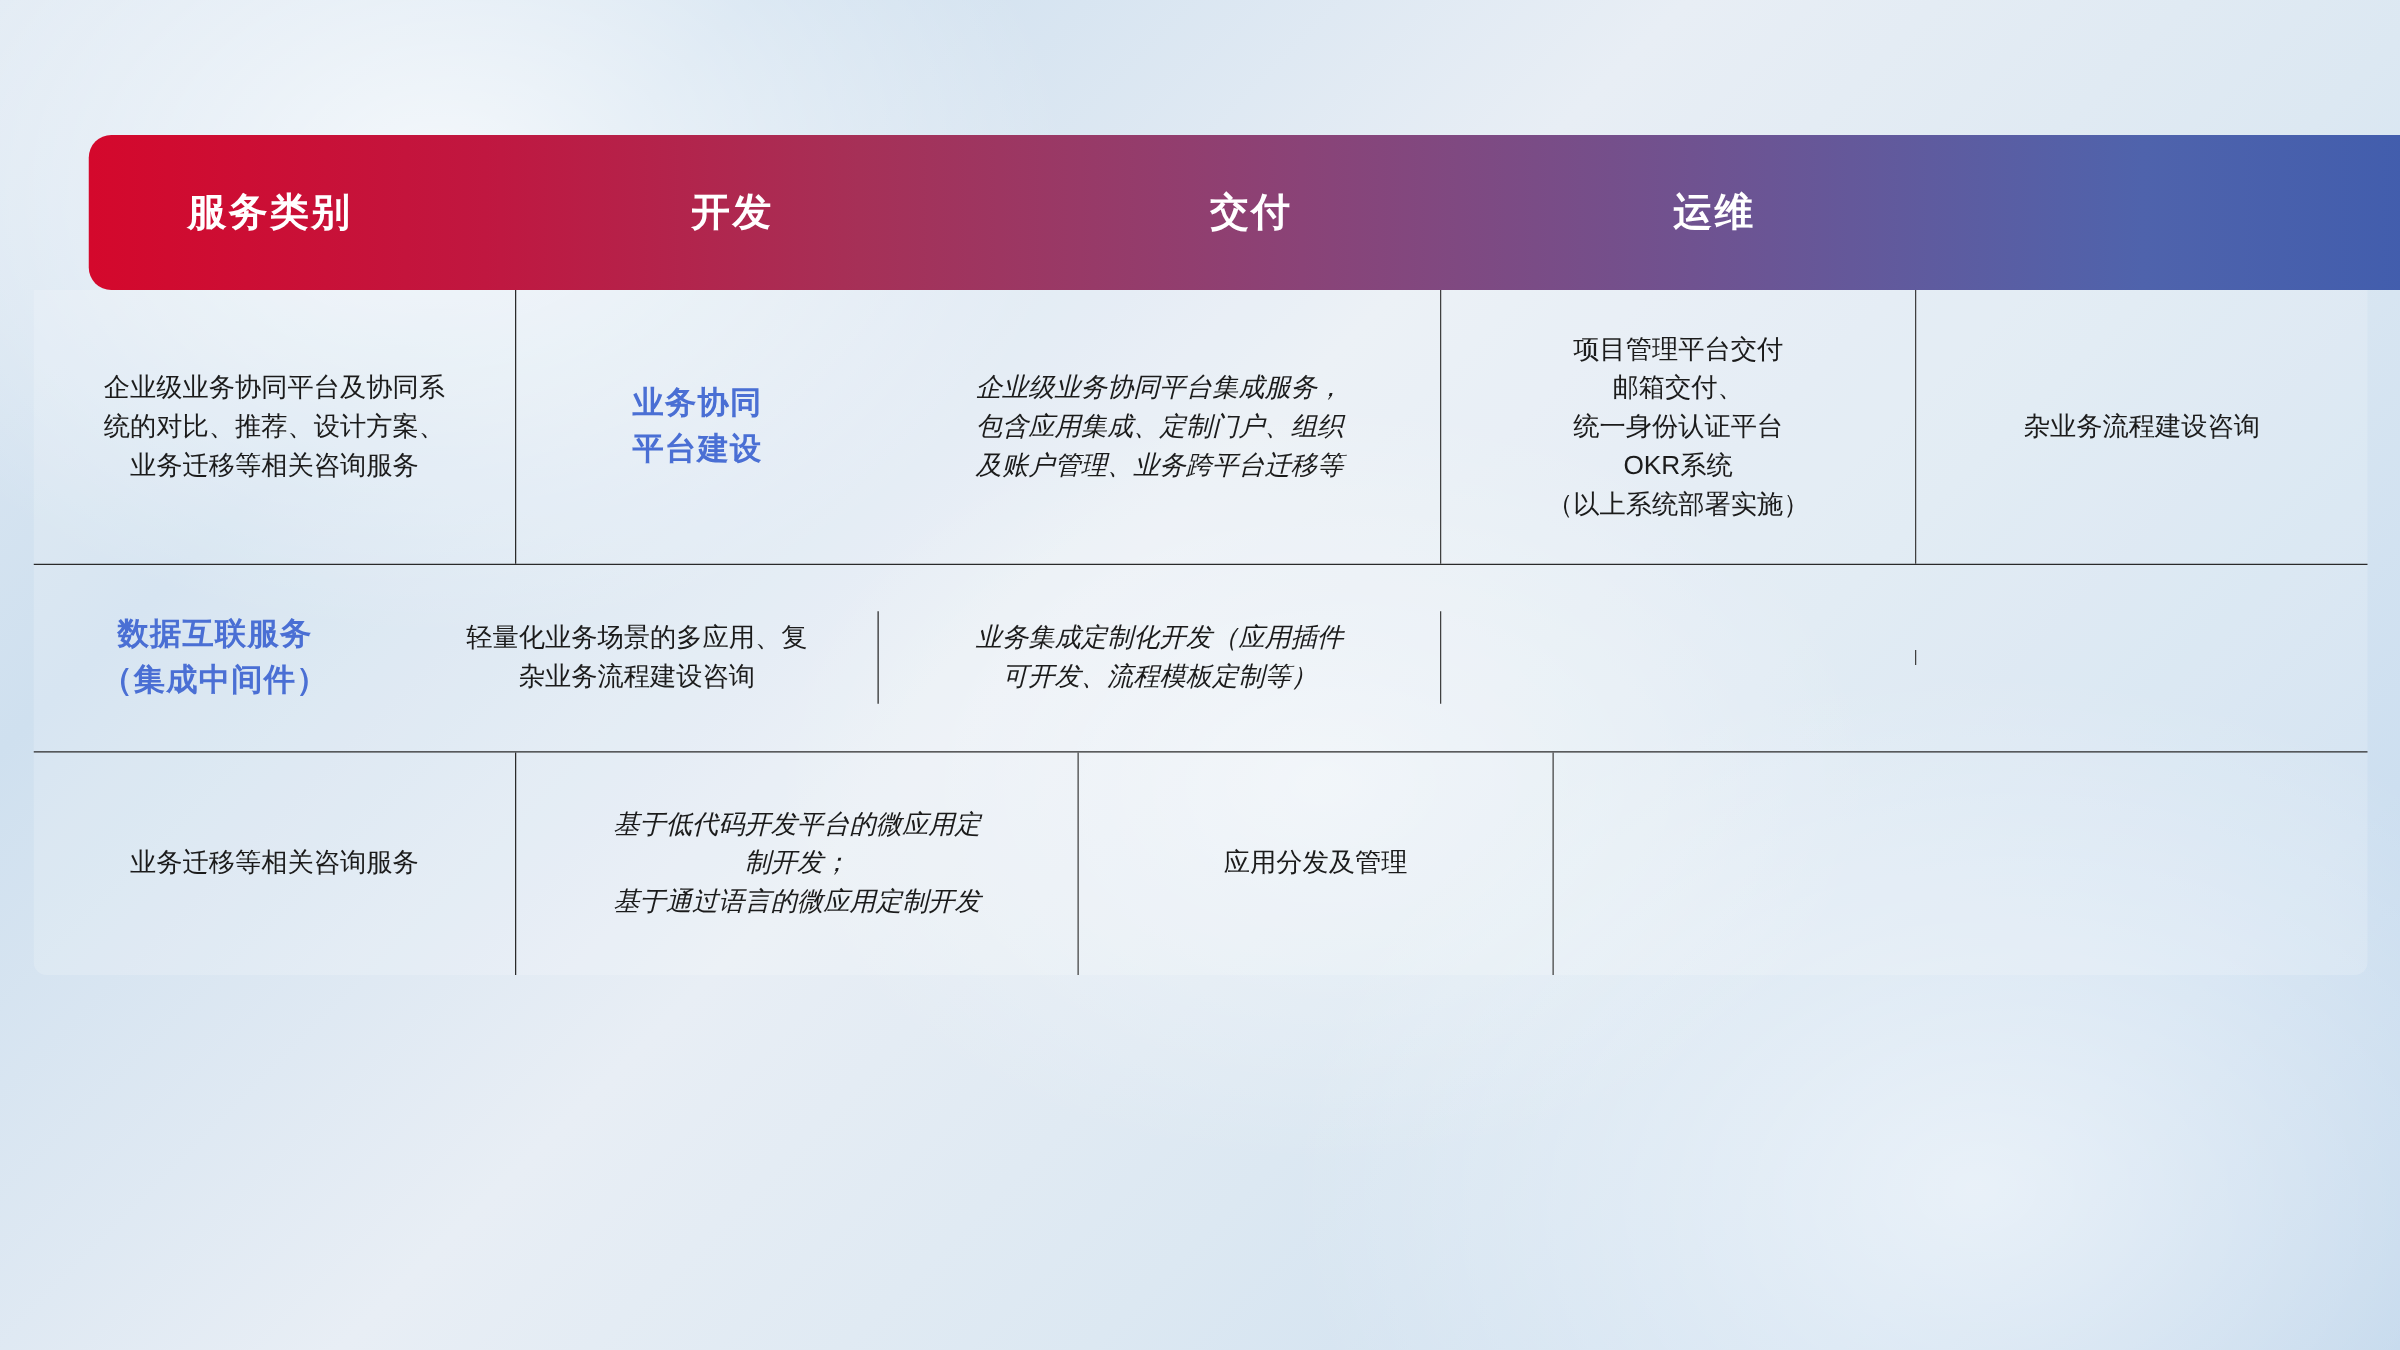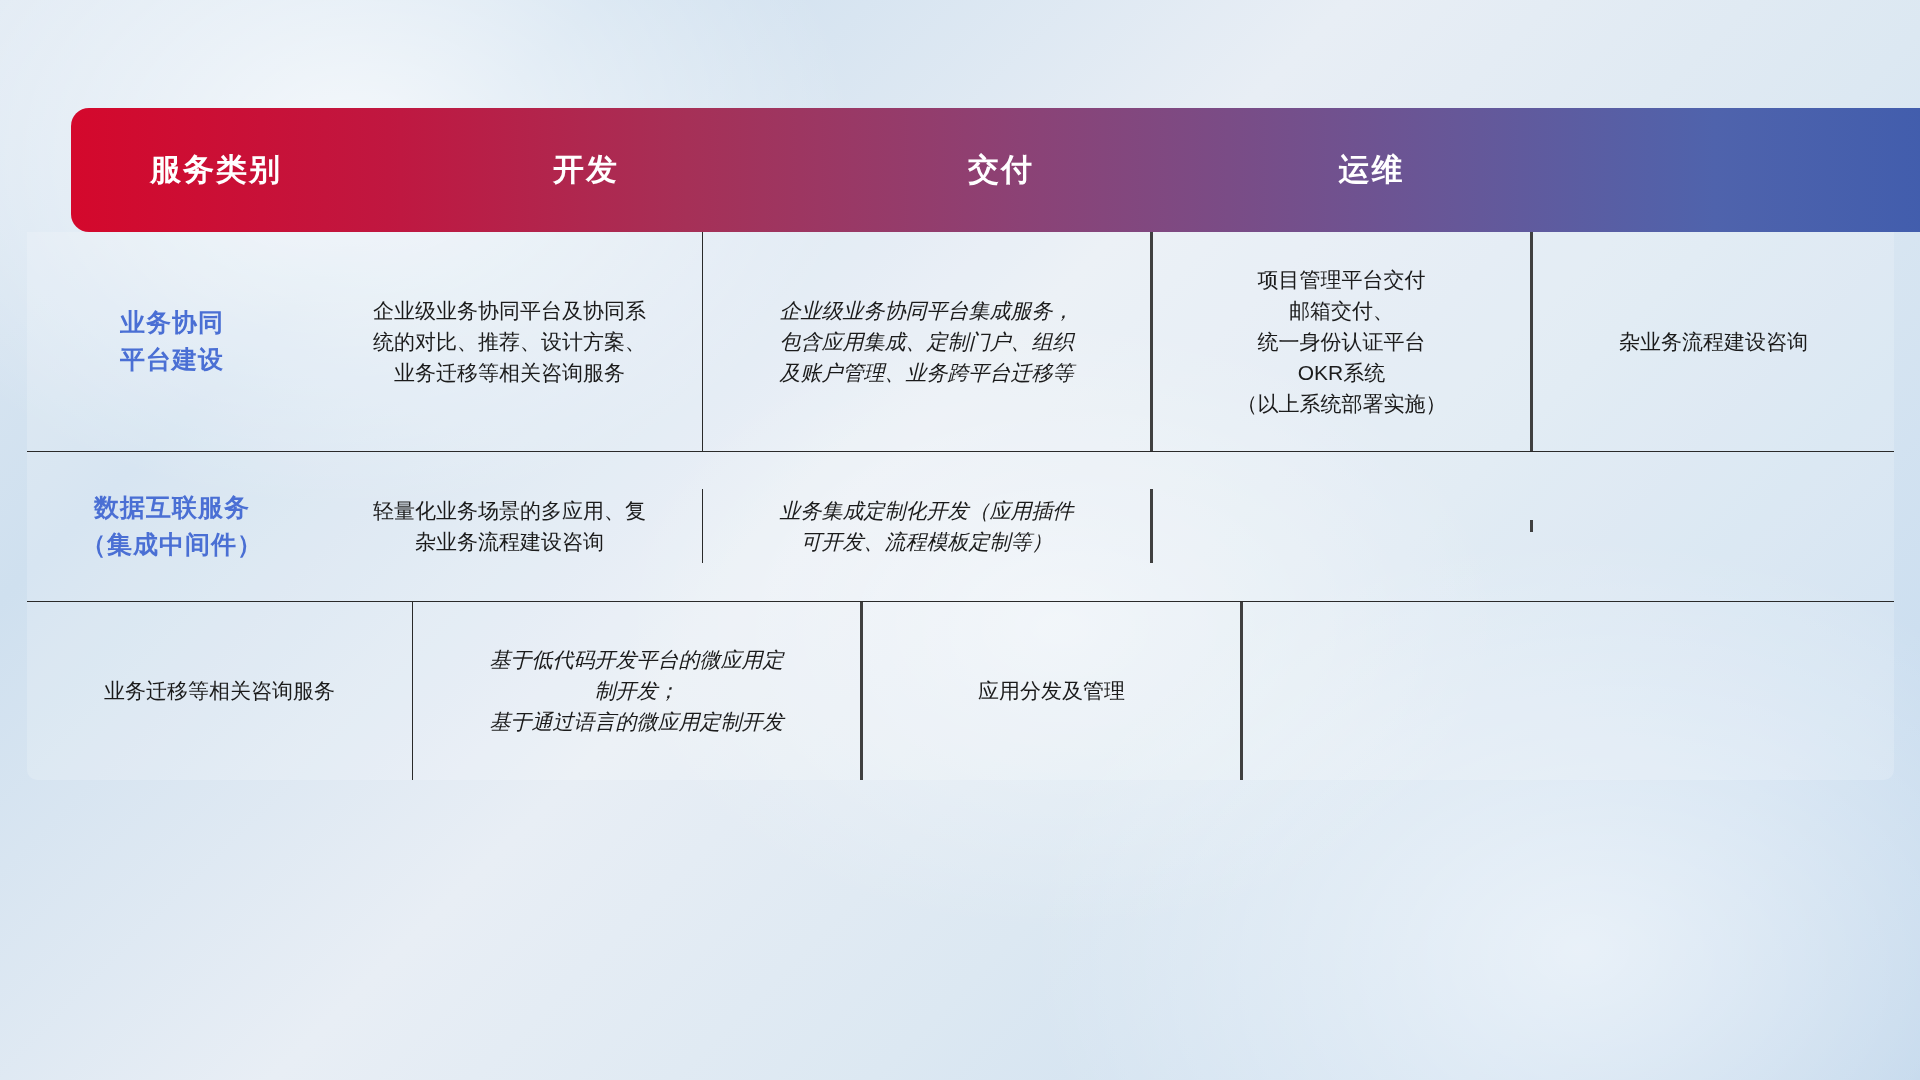--- a/index.html
+++ b/index.html
@@ -95,21 +95,21 @@
     border-bottom: 1px solid #2a2a2a;
     box-sizing: border-box;
   }
   .row:last-child { border-bottom: none; }
   .r0 { height: 228px; }
   .r1 { height: 155px; align-items: center; }
   .r2 { height: 185px; }
 
   .cell {
     box-sizing: border-box;
-    border-right: 3px solid #404040;
+    border-right: 1px solid #404040;
     display: flex;
     align-items: center;
     justify-content: center;
     text-align: center;
     padding: 6px 14px;
     font-size: 21px;
     line-height: 1.48;
     color: #1b1b1b;
     white-space: pre-line;
   }
@@ -139,25 +139,25 @@
   <div class="header-band">
     <div class="header-cell hc0">服务类别</div>
     <div class="header-cell hc2">开发</div>
     <div class="header-cell hc3">交付</div>
     <div class="header-cell hc4">运维</div>
   </div>
 
   <div class="body-grid">
 
     <div class="row r0">
-      <div class="cell c0">业务协同
-平台建设</div>
       <div class="cell c1">企业级业务协同平台及协同系
 统的对比、推荐、设计方案、
 业务迁移等相关咨询服务</div>
+      <div class="cell c0">业务协同
+平台建设</div>
       <div class="cell c2">企业级业务协同平台集成服务，
 包含应用集成、定制门户、组织
 及账户管理、业务跨平台迁移等</div>
       <div class="cell c3">项目管理平台交付
 邮箱交付、
 统一身份认证平台
 OKR系统
 （以上系统部署实施）</div>
       <div class="cell c4">杂业务流程建设咨询</div>
     </div>

